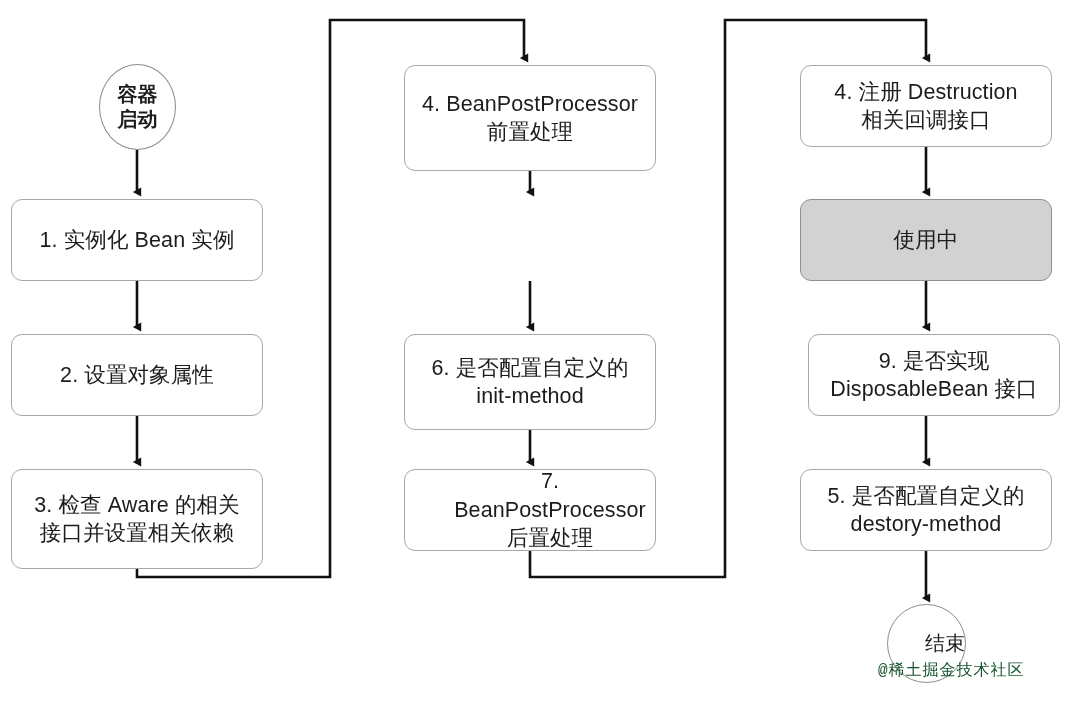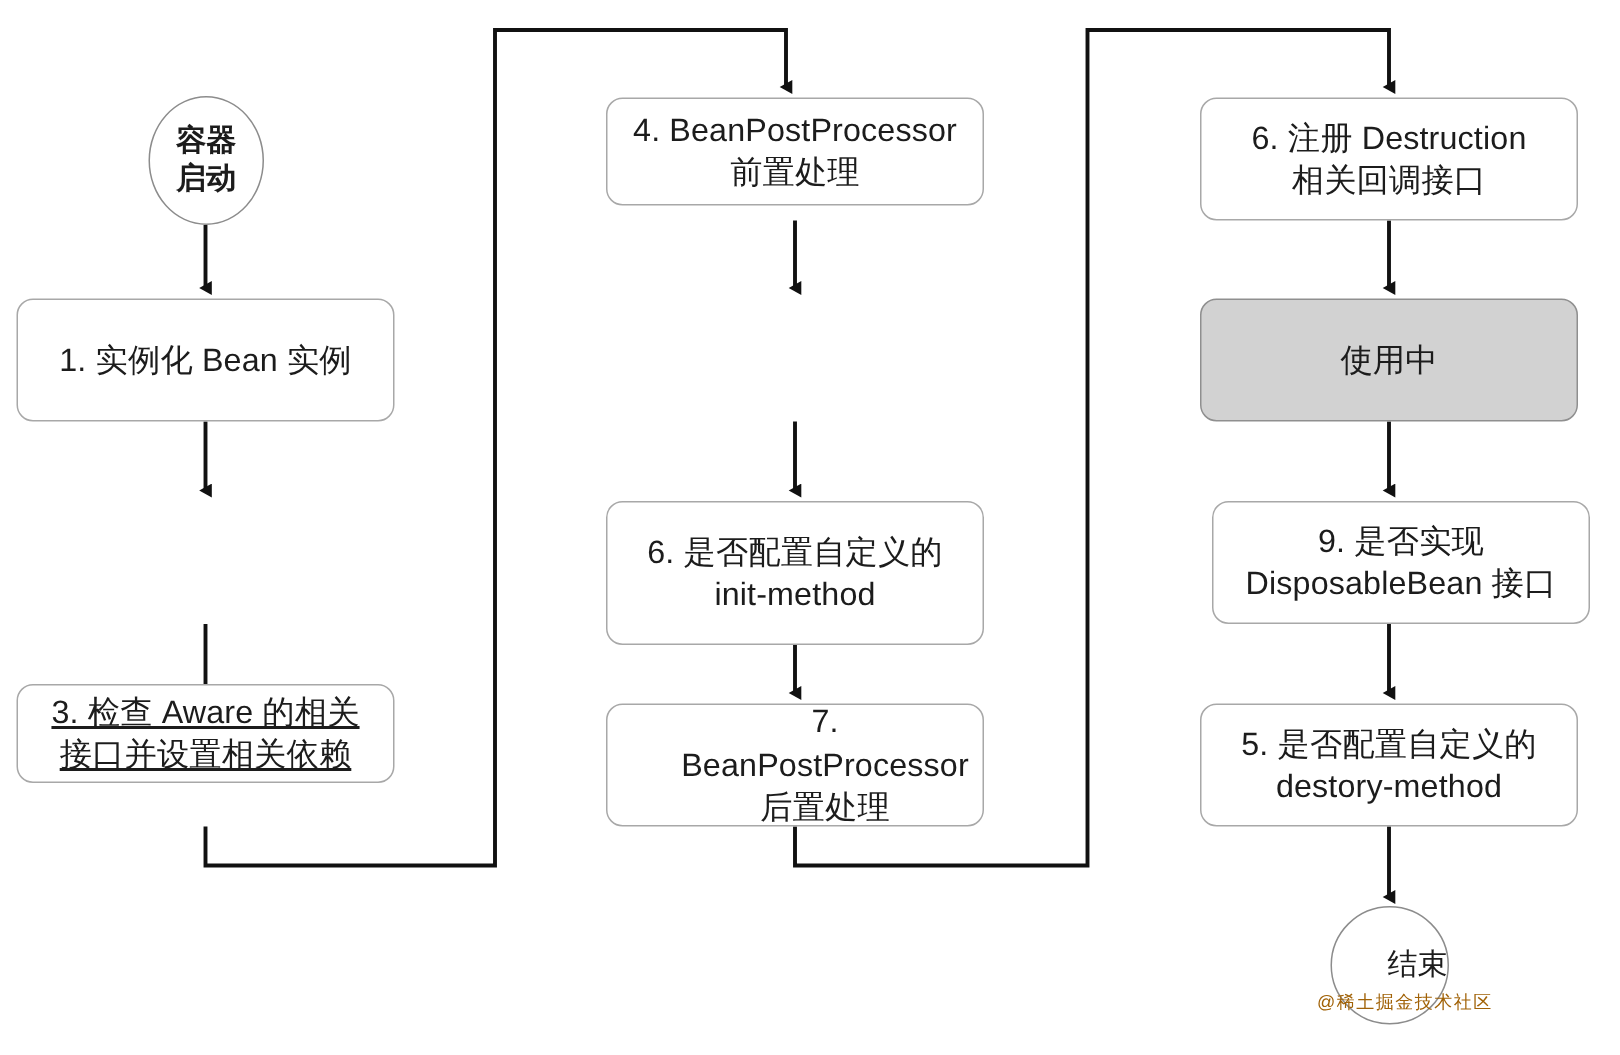--- a/index.html
+++ b/index.html
@@ -56,25 +56,26 @@
     align-items: center;
     justify-content: center;
     text-align: center;
     color: #1c1c1c;
     font-size: 20px;
     line-height: 1.24;
     white-space: pre-line;
   }
   .watermark {
     position: absolute;
-    color: #a16207;
-    font-size: 12px;
+    color: #14532d;
+    font-size: 16px;
     letter-spacing: 1px;
     white-space: nowrap;
     user-select: none;
+    font-family: Liberation Mono, monospace;
   }
 </style>
 </head>
 <body>
 
 <div id="canvas">
 
   <svg id="edges" viewBox="0 0 1080 703" xmlns="http://www.w3.org/2000/svg">
     <defs>
       <marker id="arrow" markerWidth="10" markerHeight="10" refX="4.6" refY="5" orient="auto" markerUnits="userSpaceOnUse">
@@ -108,40 +109,43 @@
   </svg>
 
   <div class="terminator" style="left:99px; top:64px; width:77px; height:86px;font-weight:bold;">
     <span>容器
 启动</span>
   </div>
 
   <div class="node" style="left:11px; top:199px; width:252px; height:82px;">
     <span>1. 实例化 Bean 实例</span>
   </div>
-  <div class="node" style="left:11px; top:456px; width:252px; height:66px;text-decoration:underline;">
+  <div class="node" style="left:11px; top:334px; width:252px; height:82px;">
+    <span>2. 设置对象属性</span>
+  </div>
+  <div class="node" style="left:11px; top:469px; width:252px; height:100px;">
     <span>3. 检查 Aware 的相关
 接口并设置相关依赖</span>
   </div>
 
-  <div class="node" style="left:404px; top:65px; width:252px; height:72px;">
+  <div class="node" style="left:404px; top:65px; width:252px; height:106px;">
     <span>4. BeanPostProcessor
 前置处理</span>
   </div>
   <div class="node" style="left:404px; top:334px; width:252px; height:96px;">
     <span>6. 是否配置自定义的
 init-method</span>
   </div>
   <div class="node" style="left:404px; top:469px; width:252px; height:82px;padding-left:48px;">
     <span>7. BeanPostProcessor
 后置处理</span>
   </div>
 
   <div class="node" style="left:800px; top:65px; width:252px; height:82px;">
-    <span>6. 注册 Destruction
+    <span>4. 注册 Destruction
 相关回调接口</span>
   </div>
   <div class="node filled" style="left:800px; top:199px; width:252px; height:82px;">
     <span>使用中</span>
   </div>
   <div class="node" style="left:808px; top:334px; width:252px; height:82px;">
     <span>9. 是否实现
 DisposableBean 接口</span>
   </div>
   <div class="node" style="left:800px; top:469px; width:252px; height:82px;">

